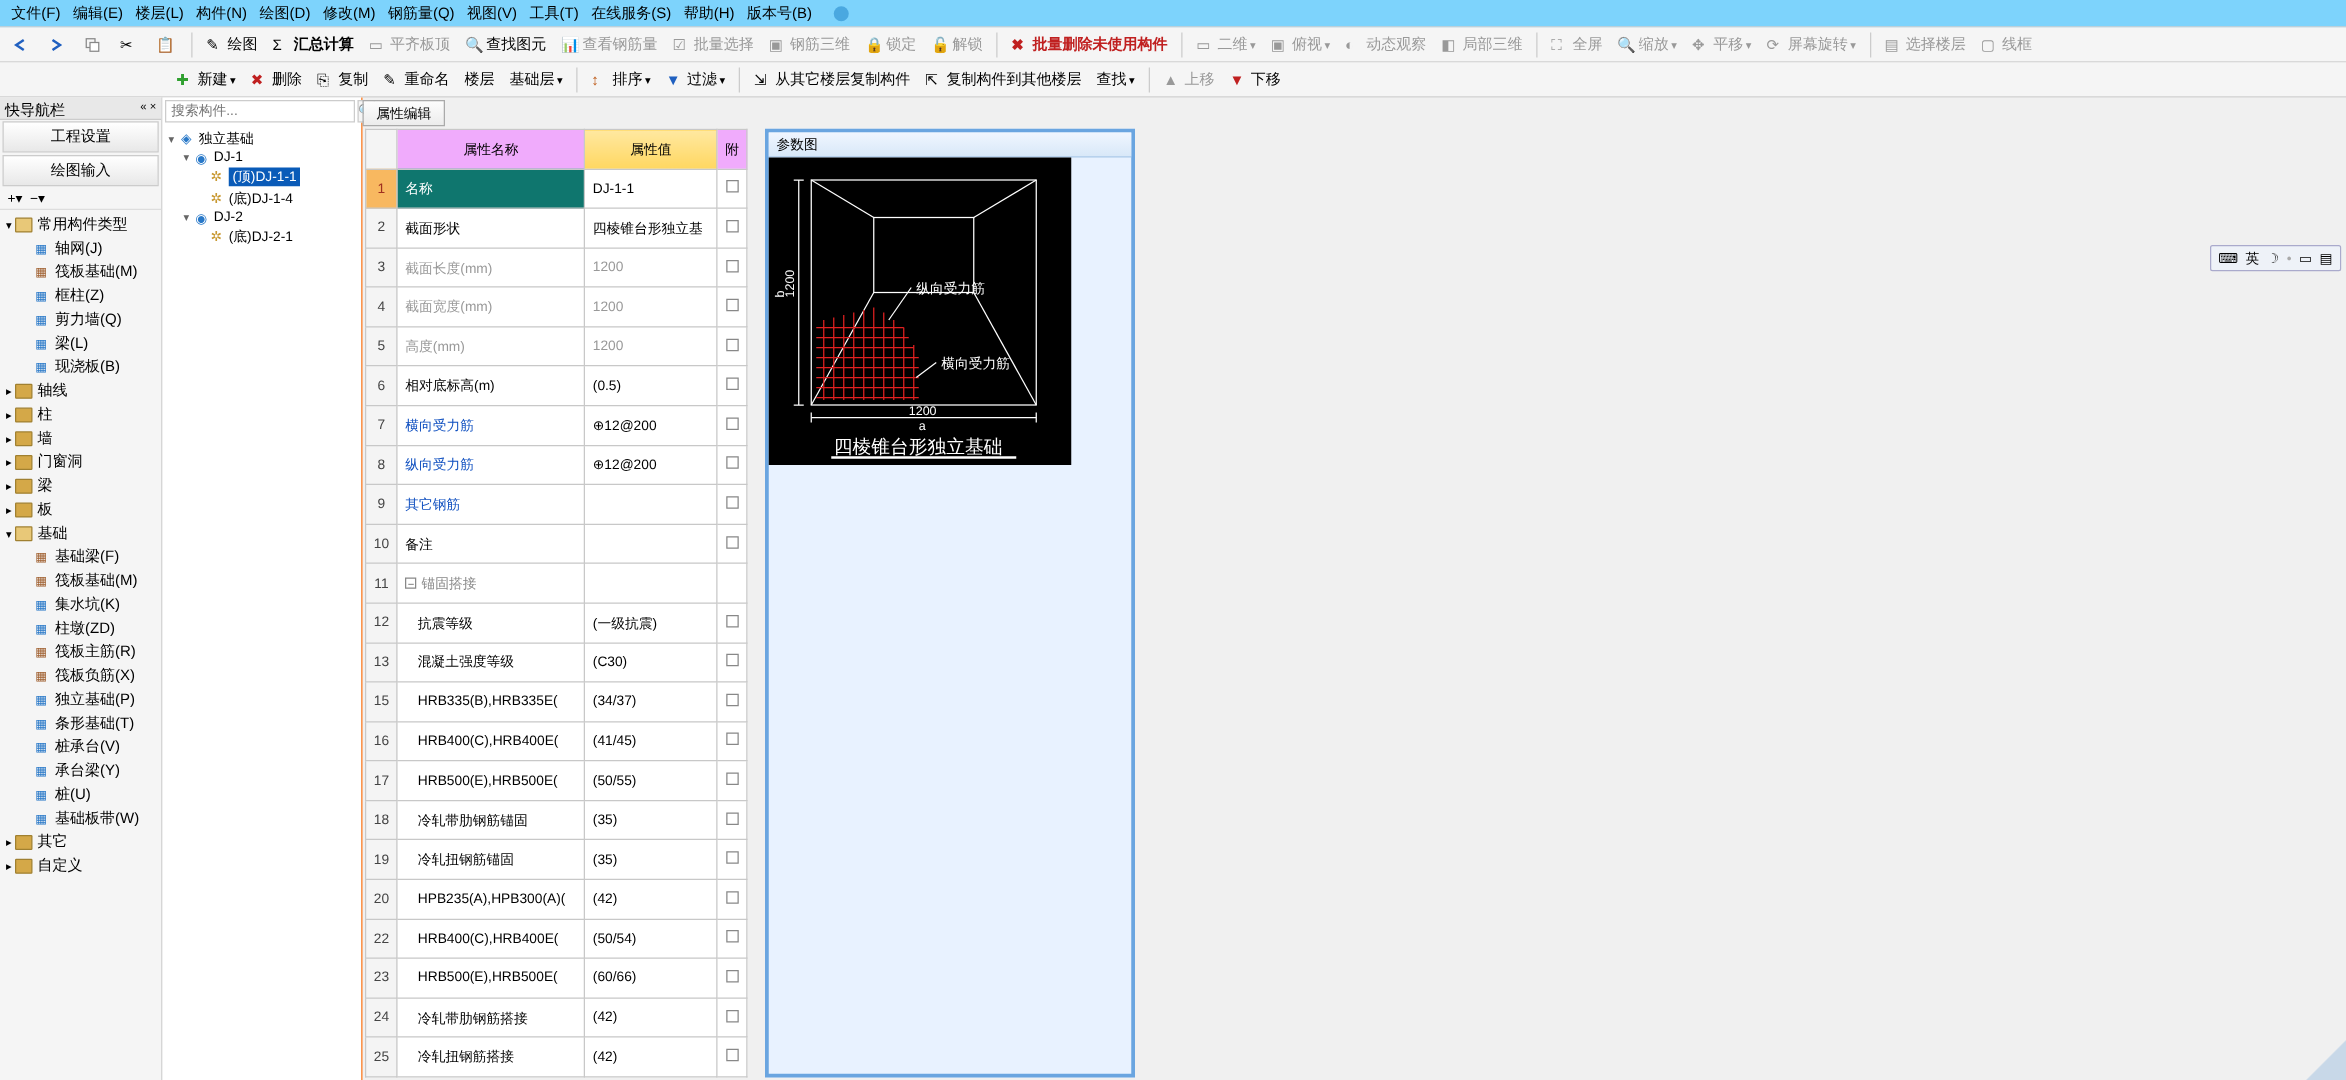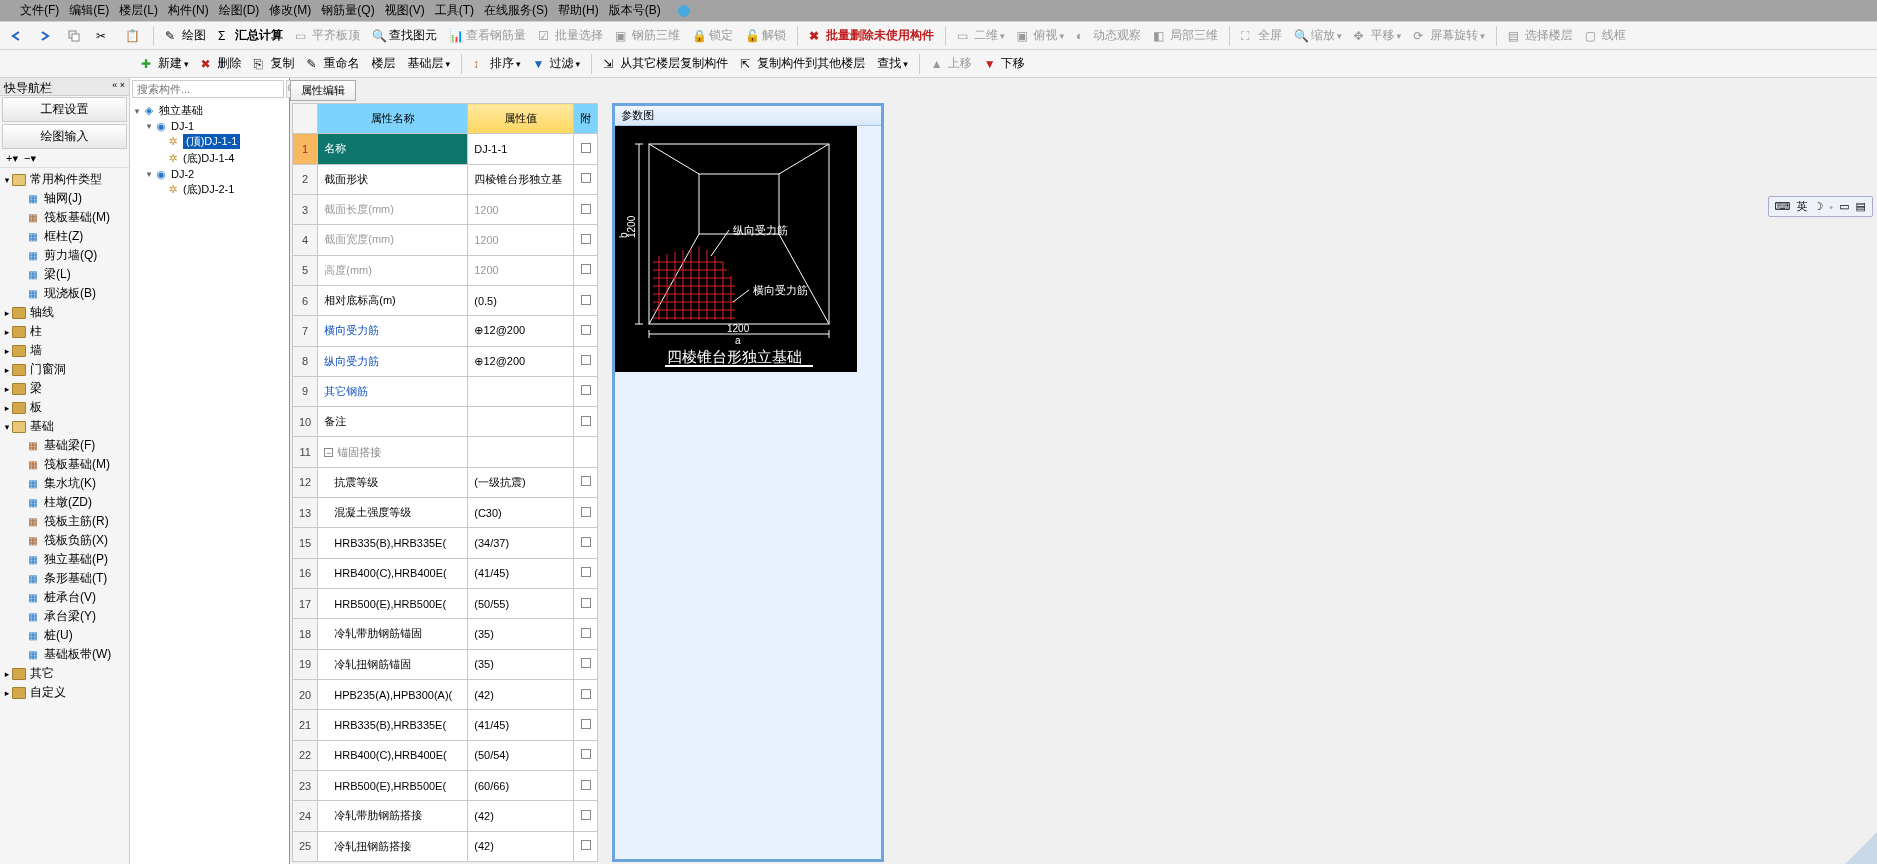--- a/index.html
+++ b/index.html
@@ -1,18 +1,18 @@
 <!DOCTYPE html>
 <html><head>
 <meta charset="utf-8">
 <style>
 * { box-sizing: border-box; margin: 0; padding: 0; font-family: "Microsoft YaHei", SimSun, sans-serif; }
 body { background: #f0f0f0; font-size: 12px; overflow: hidden; }
 
-.menubar { background: #a3a3a3; padding: 2px 20px; border-bottom: 1px solid #d0d0d0; height: 22px; display: flex; align-items: center; }
+.menubar { background: #7dd3fc; padding: 2px 9px; border-bottom: 1px solid #d0d0d0; height: 22px; display: flex; align-items: center; }
 .menubar .mi { margin-right: 10px; cursor: pointer; }
 .mb-icon { margin-left: 6px; width: 14px; height: 14px; }
 
 .toolbar1, .toolbar2 { background: #f5f5f5; padding: 3px 4px; border-bottom: 1px solid #d0d0d0; height: 28px; display: flex; align-items: center; gap: 2px; white-space: nowrap; }
 .tb-btn { display: inline-flex; align-items: center; padding: 2px 4px; height: 22px; cursor: pointer; border: 1px solid transparent; border-radius: 2px; }
 .tb-btn.disabled { color: #999; }
 .tb-sep { width: 1px; height: 20px; background: #ccc; margin: 0 4px; }
 .tb-icon { width: 14px; height: 14px; margin-right: 3px; display: inline-block; }
 .tb-text { white-space: nowrap; }
 .tb-btn.bold .tb-text { font-weight: bold; }
@@ -50,37 +50,37 @@
 .tree2 .sel { background: #0a5bb8; color: #fff; padding: 0 3px; }
 
 .rightcol { flex: 1; display: flex; flex-direction: column; }
 .prop-tab { display: flex; padding-top: 2px; }
 .prop-tab .tab { background: linear-gradient(#fdfdfd,#ececec); border: 1px solid #aaa; padding: 2px 10px; font-size: 11px; cursor: pointer; text-align: right; }
 
 .content { flex: 1; display: flex; padding: 2px; gap: 14px; overflow: auto; }
 
 .prop-table { border-collapse: collapse; background: #fff; }
 .prop-table th, .prop-table td { border: 1px solid #c8c8c8; padding: 0 6px; height: 17px; font-size: 11px; white-space: nowrap; text-align: left; }
-.prop-table th { background: #7dd3fc; font-weight: normal; text-align: center; }
+.prop-table th { background: #f0abfc; font-weight: normal; text-align: center; }
 .prop-table th.val { background: linear-gradient(#ffe8a0,#ffd760); }
 .prop-table .rn { background: #f4f4f4; text-align: center; width: 22px; color: #444; }
 .prop-table .rn.sel { background: #f8b860; color: #a03020; }
 .prop-table .name { width: 150px; }
 .prop-table .name.sel { background: #0f766e; color: #fff; }
 .prop-table .name.link { color: #1050c0; }
 .prop-table .name.dim { color: #999; }
 .prop-table .name.sub { padding-left: 16px; }
 .prop-table .name.grp { color: #888; }
 .prop-table .val { width: 106px; }
 .prop-table .val.dim { color: #999; }
 .prop-table .att { width: 18px; text-align: center; }
 .prop-table .cb { width: 10px; height: 10px; border: 1px solid #888; display: inline-block; }
 .prop-table .expbox { display: inline-block; width: 9px; height: 9px; border: 1px solid #888; text-align: center; line-height: 8px; font-size: 9px; margin-right: 4px; color: #666; }
 
-.diagram-wrap { border: 3px solid #6aa5e0; background: #e8f2ff; padding: 0; width: 272px; }
+.diagram-wrap { border: 3px solid #6aa5e0; background: #e8f2ff; padding: 0; width: 296px; }
 .diagram-title { background: linear-gradient(#f0f6ff,#d8e8f8); padding: 2px 6px; font-size: 11px; border-bottom: 1px solid #a8c8e8; }
 .diagram { background: #000; width: 242px; height: 246px; position: relative; }
 .diagram svg { width: 100%; height: 100%; }
 
 .float-tb { position: fixed; right: 4px; top: 196px; background: #eef2f8; border: 1px solid #aac; padding: 2px 6px; display: flex; gap: 6px; align-items: center; font-size: 11px; border-radius: 2px; }
 
 .corner-tri { position: fixed; right: 0; bottom: 0; width: 0; height: 0; border-left: 32px solid transparent; border-bottom: 32px solid #c8d8e8; }
 </style>
 </head>
 <body>
@@ -566,26 +566,20 @@
             <tr>
               <td class="rn">19</td>
               <td class="name sub">冷轧扭钢筋锚固</td>
               <td class="val">(35)</td>
               <td class="att"><span class="cb"></span></td>
             </tr>
             <tr>
               <td class="rn">20</td>
               <td class="name sub">HPB235(A),HPB300(A)(</td>
               <td class="val">(42)</td>
-              <td class="att"><span class="cb"></span></td>
-            </tr>
-            <tr>
-              <td class="rn">21</td>
-              <td class="name sub">HRB335(B),HRB335E(</td>
-              <td class="val">(41/45)</td>
               <td class="att"><span class="cb"></span></td>
             </tr>
             <tr>
               <td class="rn">22</td>
               <td class="name sub">HRB400(C),HRB400E(</td>
               <td class="val">(50/54)</td>
               <td class="att"><span class="cb"></span></td>
             </tr>
             <tr>
               <td class="rn">23</td>

